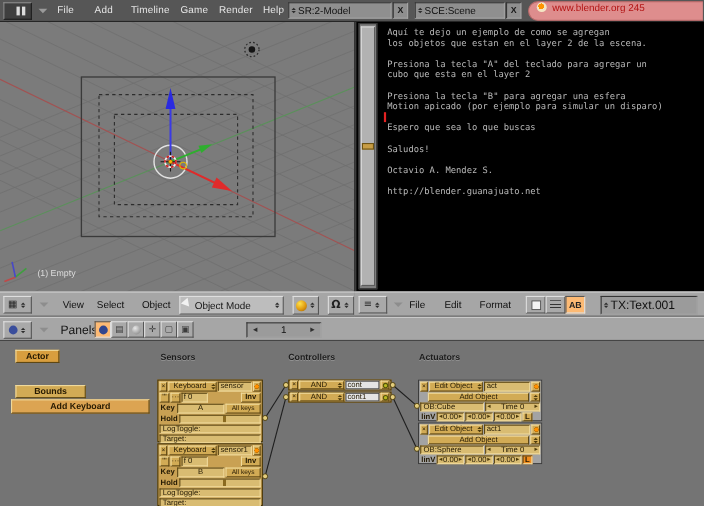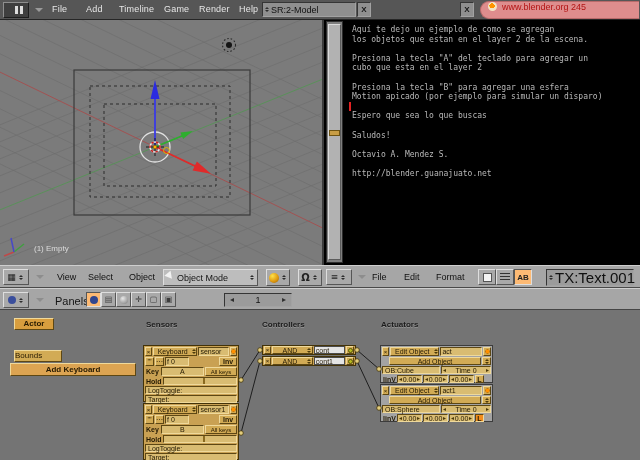--- a/index.html
+++ b/index.html
@@ -90,20 +90,24 @@
     <span class="menu" style="left:164px">Game</span>
     <span class="menu" style="left:199px">Render</span>
     <span class="menu" style="left:239px">Help</span>
 
     <div class="abs hfield row" style="left:262px;top:2px;width:94px;height:15px">
       <span class="updn" style="filter:invert(0)"></span>
       <span style="font-size:9px">SR:2-Model</span>
     </div>
     <div class="abs hfield xbtn" style="left:357px;top:2px;width:14px;height:15px;line-height:14px">X</div>
 
+    <div class="abs hfield row" style="left:377px;top:2px;width:82px;height:15px">
+      <span class="updn"></span>
+      <span style="font-size:9px">SCE:Scene</span>
+    </div>
     <div class="abs hfield xbtn" style="left:460px;top:2px;width:14px;height:15px;line-height:14px">X</div>
 
     <div id="badge">
       <span class="dot"></span>
       <span class="txt">www.blender.org 245</span>
     </div>
   </div>
 
   <div id="view3d">
     <svg width="322" height="245" viewBox="0 0 322 245">
@@ -241,21 +245,21 @@
     <span class="menu" style="left:114px">Format</span>
     <div class="abs raised" style="left:156px;top:3px;width:18px;height:16px;display:flex;align-items:center;justify-content:center">
       <span style="width:9px;height:9px;background:#f4f4f4;border:1px solid #555;display:inline-block"></span>
     </div>
     <div class="abs raised" style="left:174px;top:3px;width:18px;height:16px;display:flex;align-items:center;justify-content:center">
       <span style="width:10px;height:8px;background:repeating-linear-gradient(#333 0 1px,transparent 1px 3px);display:inline-block"></span>
     </div>
     <div class="abs pressed" style="left:192px;top:3px;width:18px;height:16px;text-align:center;line-height:15px;font-size:8px;font-weight:bold;color:#222">AB</div>
     <div class="abs hfield row" style="left:224px;top:3px;width:88px;height:17px;background:#9b9b9b">
       <span class="updn"></span>
-      <span style="font-size:15px">TX:Text.001</span>
+      <span style="font-size:11px">TX:Text.001</span>
     </div>
   </div>
 
   <div id="logichead">
     <div class="wt raised" style="left:3px;top:3px">
       <span style="width:8px;height:8px;border-radius:50%;background:#3a4e9c;display:inline-block"></span>
       <span class="updn"></span>
     </div>
     <div class="abs coltri" style="left:36px;top:9px"></div>
     <span class="abs" style="left:55px;top:6px;font-size:11px">Panels</span>
@@ -272,21 +276,21 @@
     <div class="abs hfield row" style="left:224px;top:4px;width:68px;height:14px;justify-content:space-between;padding:0 5px;background:#9b9b9b">
       <span class="sarr" style="font-size:8px;color:#2e2e2e">◂</span>
       <span style="font-size:9px">1</span>
       <span class="sarr" style="font-size:8px;color:#2e2e2e">▸</span>
     </div>
   </div>
 
   <div id="logicbody">
 
     <div class="abs tbtn" style="left:14px;top:8px;width:40px;height:12px;font-size:8px;font-weight:bold;text-align:center;line-height:10px;background:#d89e3e">Actor</div>
-    <div class="abs tbtn" style="left:14px;top:40px;width:48px;height:12px;font-size:8px;font-weight:normal;text-align:left;line-height:10px">Bounds</div>
+    <div class="abs tbtn" style="left:14px;top:40px;width:64px;height:12px;font-size:8px;font-weight:bold;text-align:center;line-height:10px">Bounds</div>
     <div class="abs tbtn" style="left:10px;top:53px;width:126px;height:13px;font-size:8px;font-weight:bold;text-align:center;line-height:11px;background:#dca452">Add Keyboard</div>
 
     <span class="ltitle" style="left:146px;top:10px">Sensors</span>
 
     <div class="brick" style="left:143px;top:35px;width:96px;height:57px">
       <div class="brow" style="height:9px">
         <div class="sq tbtn" style="width:7px;font-size:6px">×</div>
         <div class="tbtn row" style="width:45px;height:9px">
           <span class="tinytxt" style="flex:1;text-align:center">Keyboard</span>
           <span class="updn tan" style="width:5px"></span>

